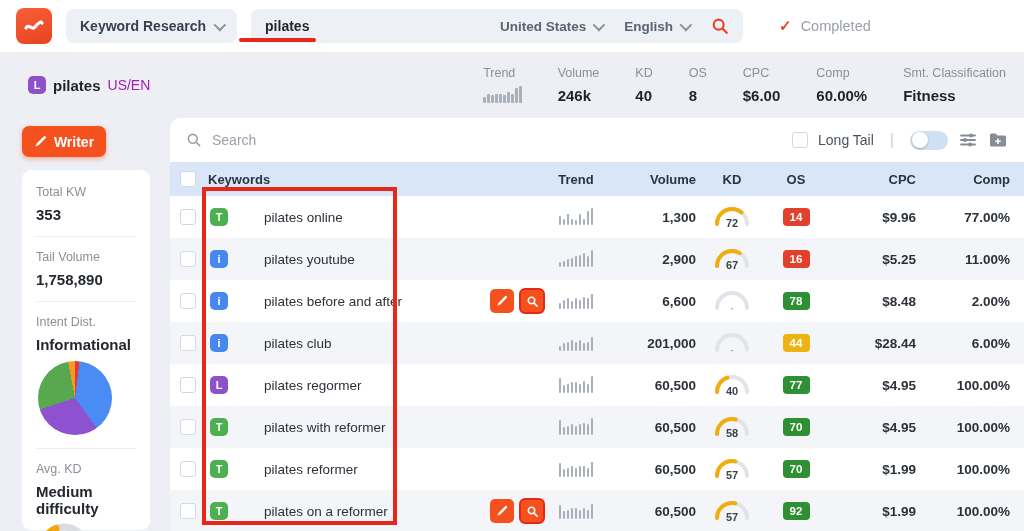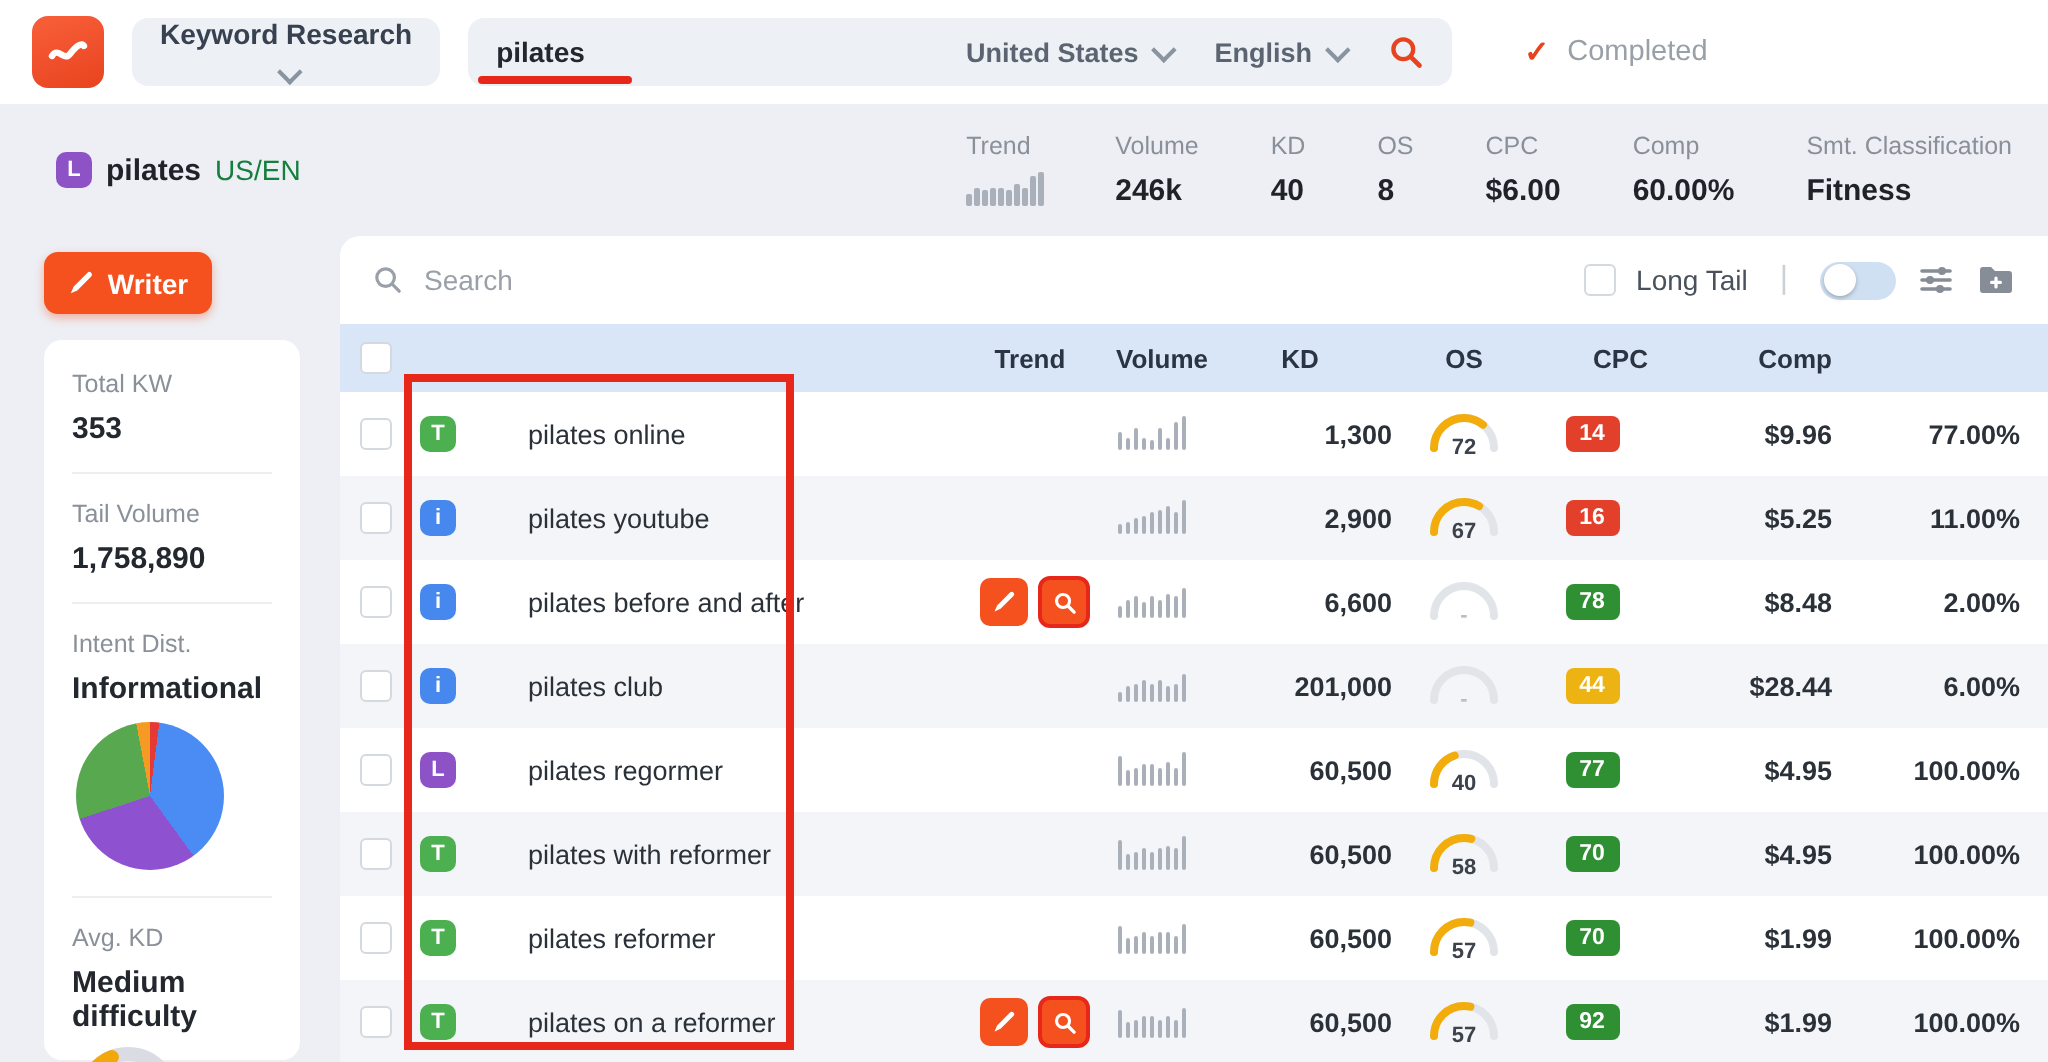--- a/index.html
+++ b/index.html
@@ -3,39 +3,39 @@
 <meta charset="utf-8">
 <style>
   * { margin:0; padding:0; box-sizing:border-box; }
   html,body { width:1024px; height:531px; overflow:hidden; }
   body { font-family:"Liberation Sans", sans-serif; background:#edeff4; color:#23272e; position:relative; }
 
   
   .topbar { height:52px; background:#ffffff; display:flex; align-items:center; padding:0 16px; gap:14px; position:relative; }
   .logo { width:36px; height:36px; border-radius:8px; background:linear-gradient(160deg,#f8603a,#e8431f); display:flex; align-items:center; justify-content:center; flex:0 0 auto; }
   .pill { background:#edf1f6; border-radius:8px; height:34px; display:flex; align-items:center; padding:0 14px; gap:8px; }
-  .kr-pill { font-weight:bold; font-size:14px; color:#37414f; cursor:pointer;flex-direction:column; }
+  .kr-pill { font-weight:bold; font-size:14px; color:#37414f; cursor:pointer; }
   .chev { width:9px; height:9px; border-right:2px solid #8a93a0; border-bottom:2px solid #8a93a0; transform:rotate(45deg) translateY(-2px); display:inline-block; }
   .search-pill { flex:0 0 492px; gap:0; position:relative; }
   .search-pill .term { font-weight:bold; font-size:14px; color:#23272e; border:none; background:transparent; outline:none; width:150px; font-family:inherit; }
   .loc { display:flex; align-items:center; gap:7px; font-weight:bold; font-size:13.5px; color:#5b6470; margin-right:22px; cursor:pointer; }
   .spacer { flex:1; }
   .mag { width:18px; height:18px; flex:0 0 auto; cursor:pointer; }
   .underline-annot { position:absolute; left:239px; top:38px; width:77px; height:4px; background:#e8271b; border-radius:2px; z-index:40; }
   .completed { display:flex; align-items:center; gap:9px; color:#9aa0a8; font-size:14.5px; margin-left:22px; }
   .checkmark { color:#e8431f; font-weight:bold; font-size:15px; }
 
   
   .seedbar { height:66px; background:#edeff5; display:flex; align-items:center; padding:0 18px 0 28px; }
   .seed-left { width:300px; }
   .lbl { font-size:12.5px; color:#8a9099; margin-bottom:7px; white-space:nowrap; }
   .seed-kw { display:flex; align-items:center; gap:7px; }
   .intent-badge { width:18px; height:18px; border-radius:5px; color:#fff; font-weight:bold; font-size:11px; display:flex; align-items:center; justify-content:center; flex:0 0 auto; }
   .seed-kw b { font-size:15px; color:#1f2329; }
-  .seed-kw .locale { color:#15803d; font-size:14px;text-align:right; }
+  .seed-kw .locale { color:#a21caf; font-size:14px;text-align:right; }
   .seed-stats { margin-left:auto; display:flex; gap:36px; align-items:flex-start; }
   .stat .val { font-weight:bold; font-size:15px; color:#1f2329; white-space:nowrap; }
 
   
   .mainwrap { display:flex; height:495px; }
   .sidebar { width:170px; flex:0 0 170px; padding:8px 0 0 22px; }
   .writer-btn { width:84px; height:31px; border:none; border-radius:7px; background:#f4511e; color:#fff; font-weight:bold; font-size:14px; display:flex; align-items:center; justify-content:center; gap:7px; cursor:pointer; box-shadow:0 2px 5px rgba(244,81,30,.4); font-family:inherit; }
   .side-card { background:#fff; border-radius:9px; width:128px; margin-top:13px; padding:15px 14px; height:360px; }
   .side-card .value { font-weight:bold; font-size:15px; color:#23272e; }
   .side-card hr { border:none; border-top:1px solid #eceef1; margin:13px 0; }
@@ -217,20 +217,21 @@
           <path d="M2 5 a1.5 1.5 0 0 1 1.5-1.5 h4 l2 2 h7 A1.5 1.5 0 0 1 18 7 v8 a1.5 1.5 0 0 1 -1.5 1.5 h-13 A1.5 1.5 0 0 1 2 15 Z" fill="#868d97"></path>
           <g stroke="#fff" stroke-width="1.6" stroke-linecap="round">
             <line x1="10" y1="9" x2="10" y2="13.5"></line>
             <line x1="7.8" y1="11.2" x2="12.2" y2="11.2"></line>
           </g>
         </svg>
     </div>
 
     <div class="grid thead">
       <span class="cb" style="margin-left:2px;"></span>
+      <span class="h">Keywords</span>
       <span></span>
       <span class="h c-center">Trend</span>
       <span class="h c-right">Volume</span>
       <span class="h c-center">KD</span>
       <span class="h c-center">OS</span>
       <span class="h c-right">CPC</span>
       <span class="h c-right">Comp</span>
     </div>
 
     <div id="tbody">

